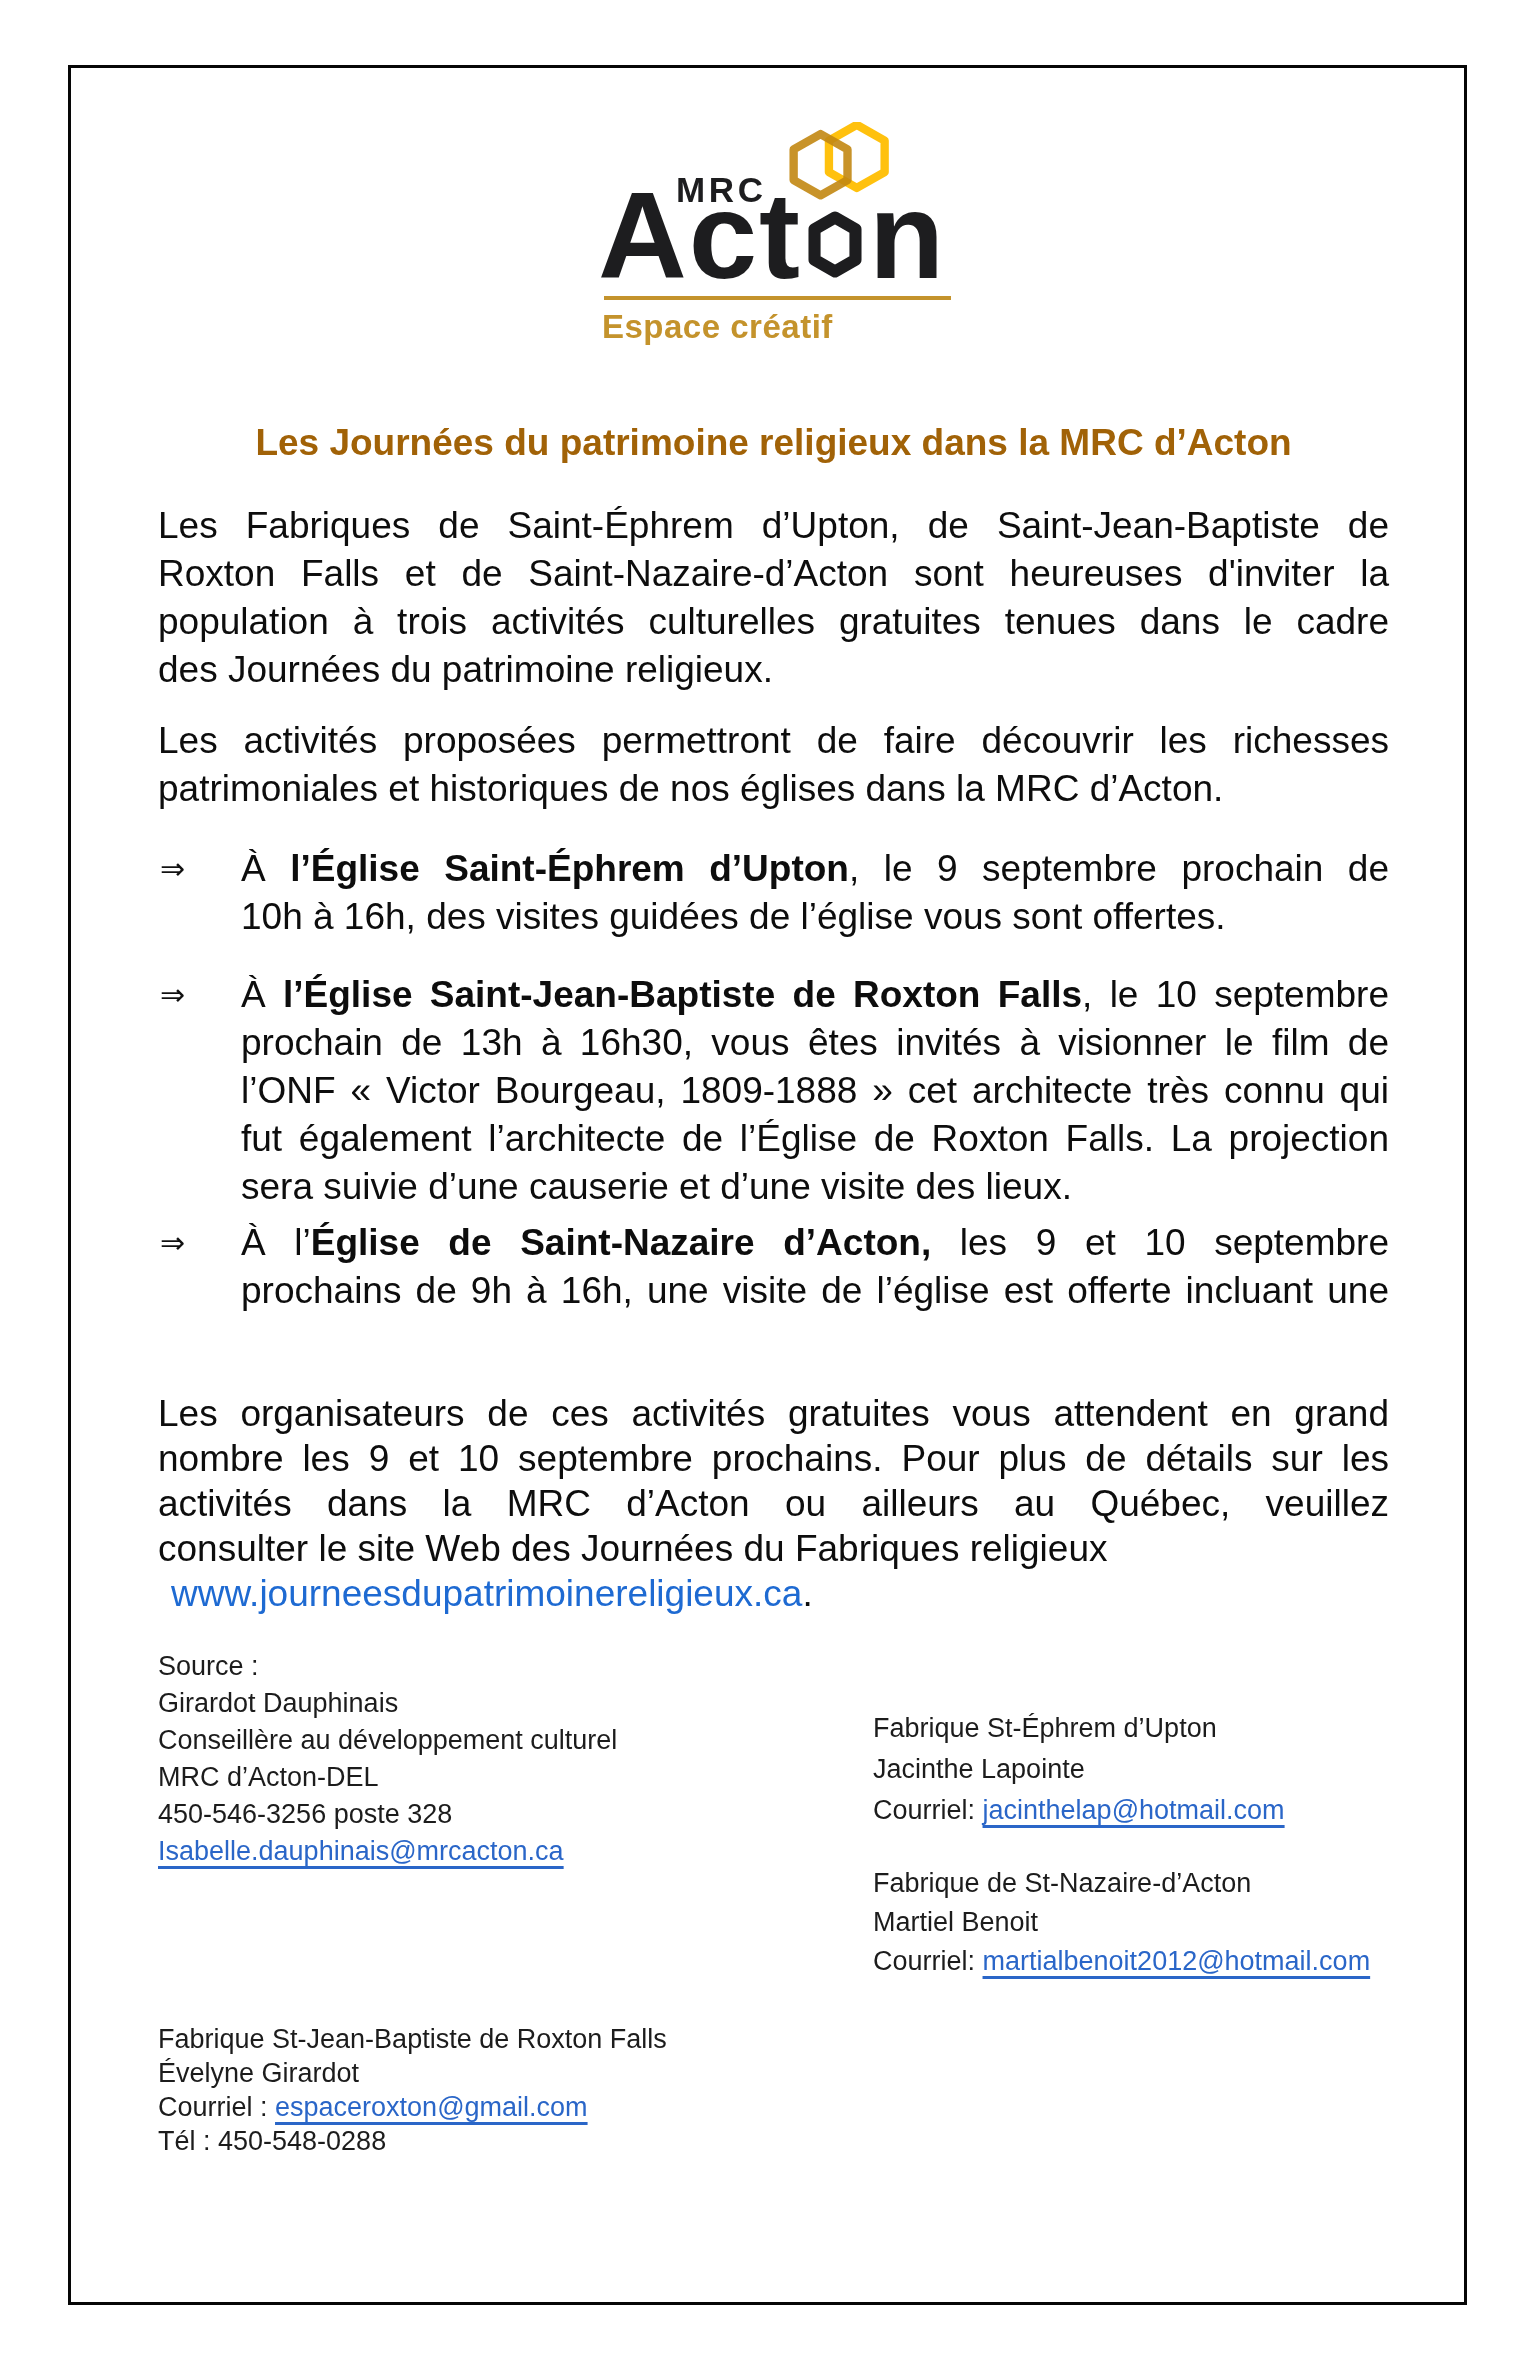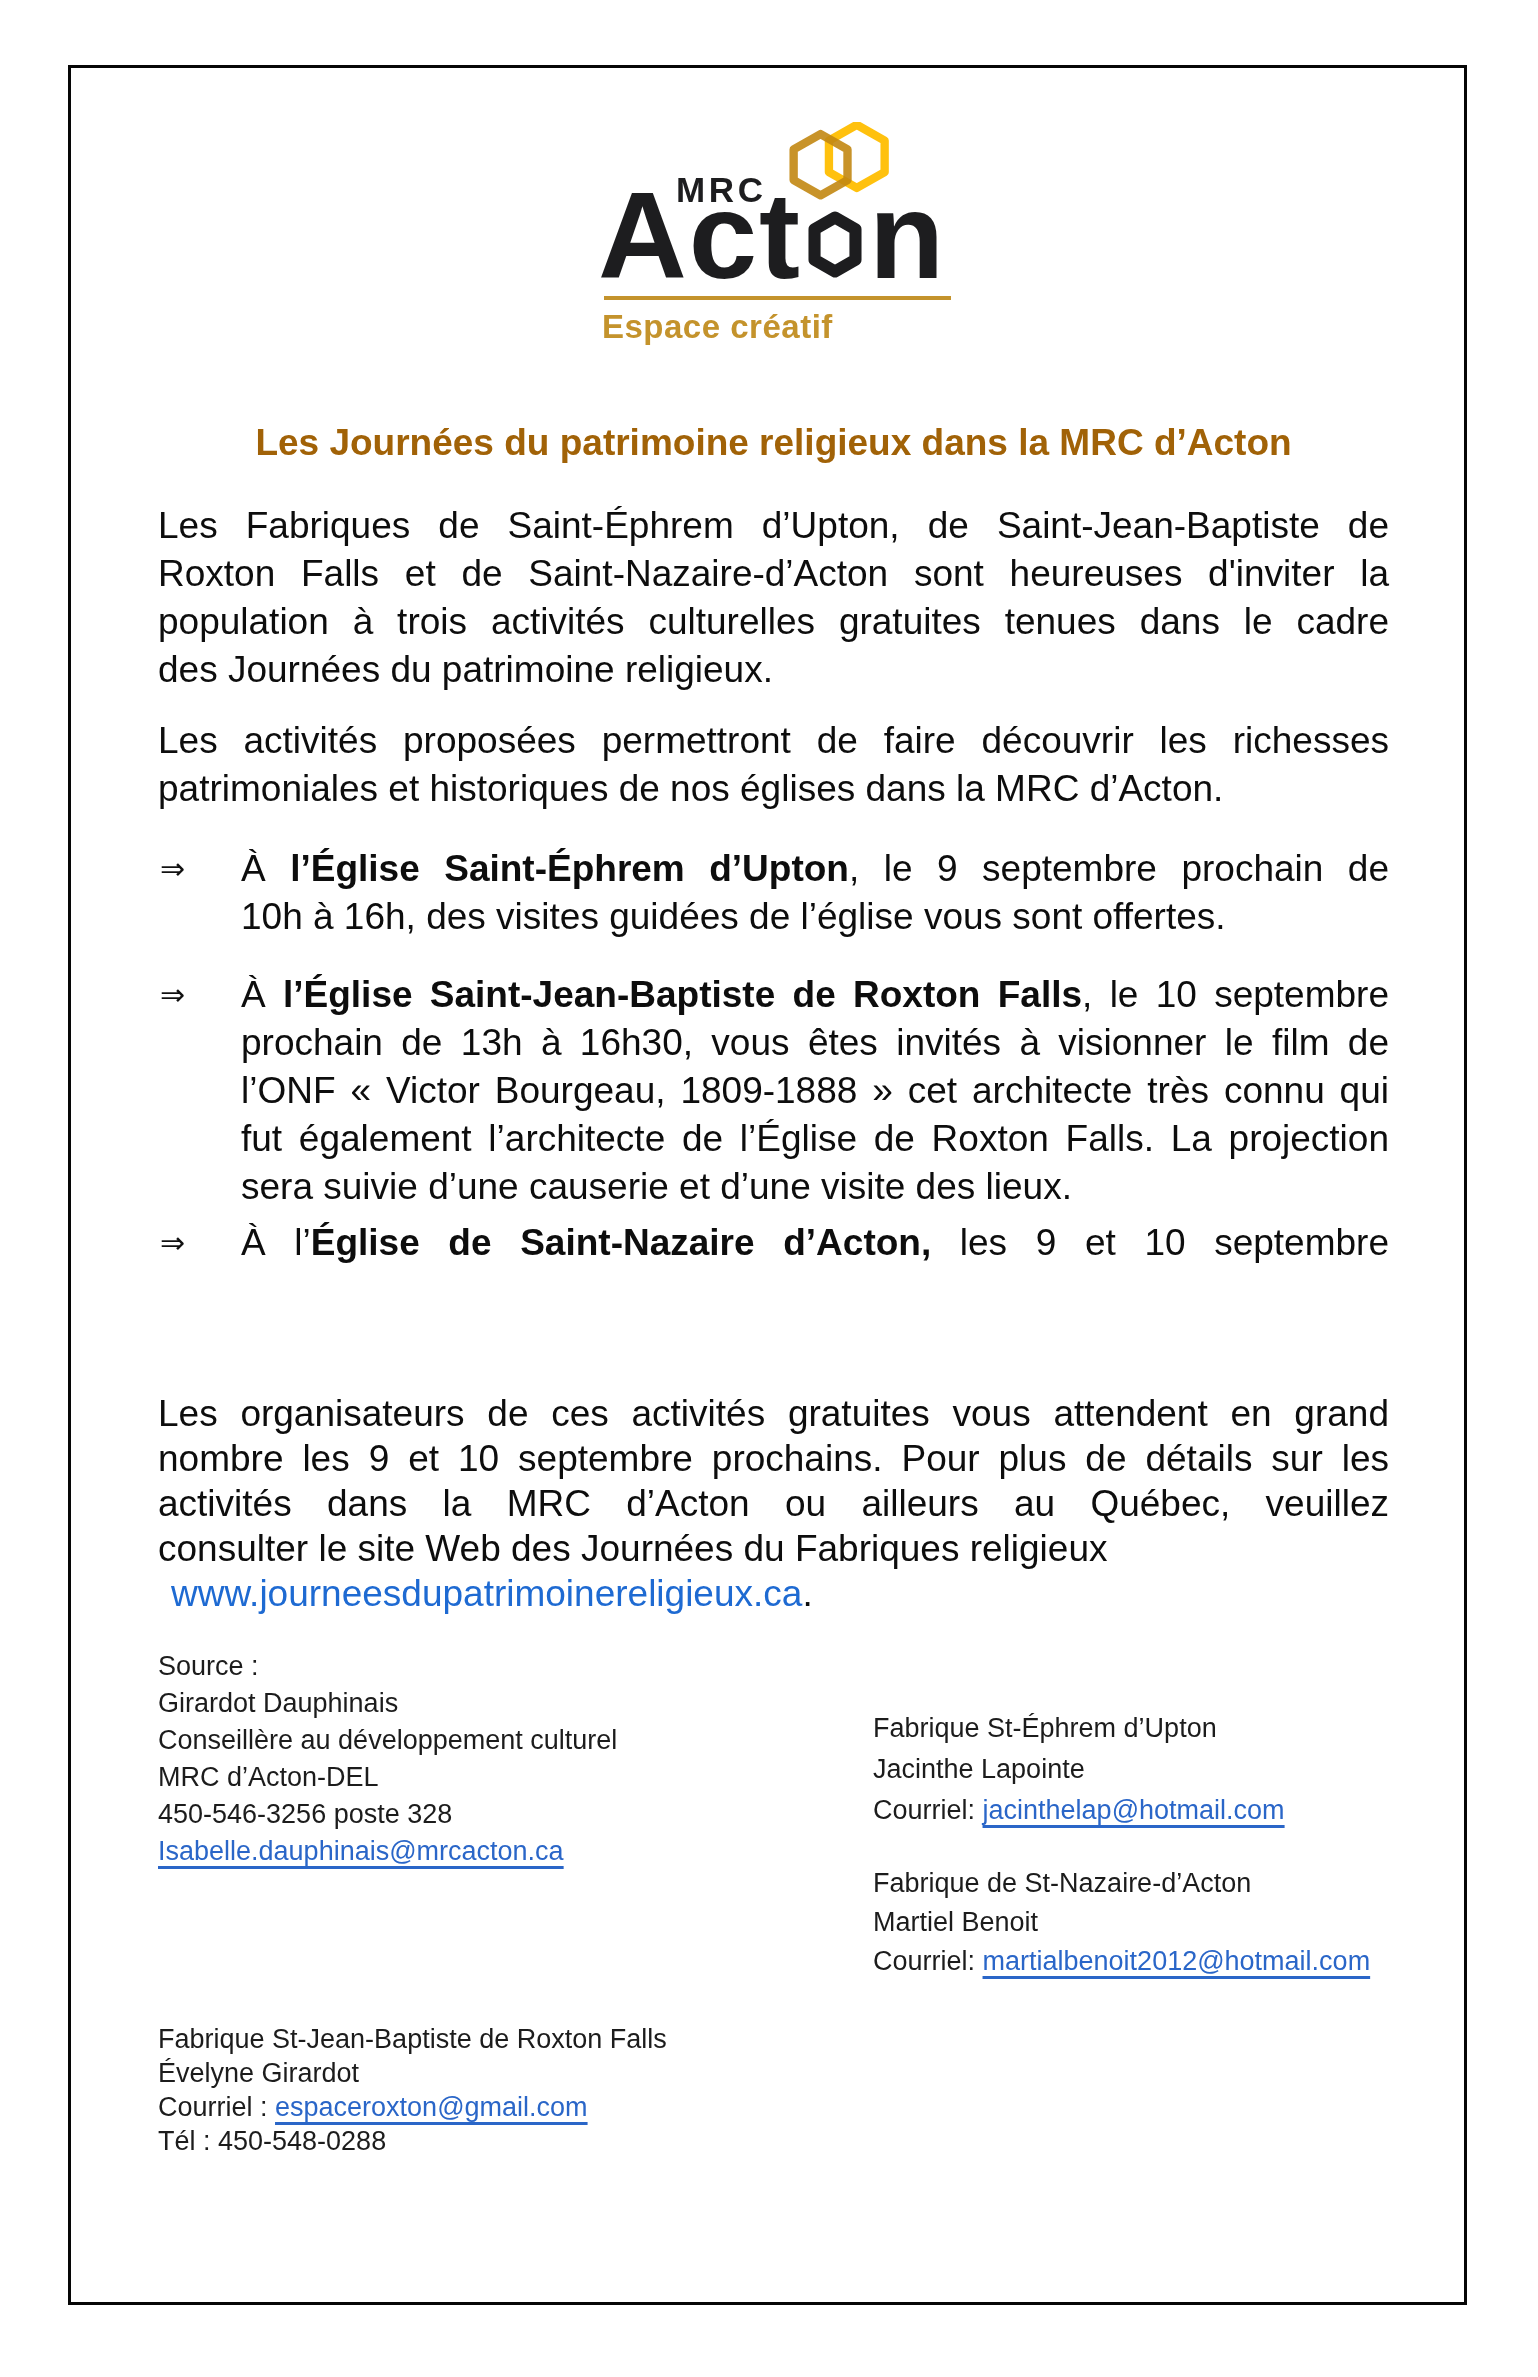--- a/index.html
+++ b/index.html
@@ -87,20 +87,21 @@
           <div class="tline just"><span>prochain de 13h à 16h30, vous êtes invités à visionner le film de</span></div>
           <div class="tline just"><span>l’ONF « Victor Bourgeau, 1809-1888 » cet architecte très connu qui</span></div>
           <div class="tline just"><span>fut également l’architecte de l’Église de Roxton Falls. La projection</span></div>
           <div class="tline"><span>sera suivie d’une causerie et d’une visite des lieux.</span></div>
         </div>
       </div>
       <div class="tblock" style="top: 1219px; line-height: 48px;">
         <div class="arrow" style="line-height: 48px;">⇒</div>
         <div class="btxt">
           <div class="tline just"><span>À l’</span><span class="b">Église de Saint-Nazaire d’Acton,</span><span> les 9 et 10 septembre</span></div>
+          <div class="tline just"><span>prochains de 9h à 16h, une visite de l’église est offerte incluant une</span></div>
         </div>
       </div>
       <div class="tblock" style="top: 1391px; line-height: 45px;">
         <div class="tline just"><span>Les organisateurs de ces activités gratuites vous attendent en grand</span></div>
         <div class="tline just"><span>nombre les 9 et 10 septembre prochains. Pour plus de détails sur les</span></div>
         <div class="tline just"><span>activités dans la MRC d’Acton ou ailleurs au Québec, veuillez</span></div>
         <div class="tline"><span>consulter le site Web des Journées du Fabriques religieux</span></div>
         <div class="tline" style="padding-left: 13px;"><span class="lnk">www.journeesdupatrimoinereligieux.ca</span><span>.</span></div>
       </div>
     </div>

